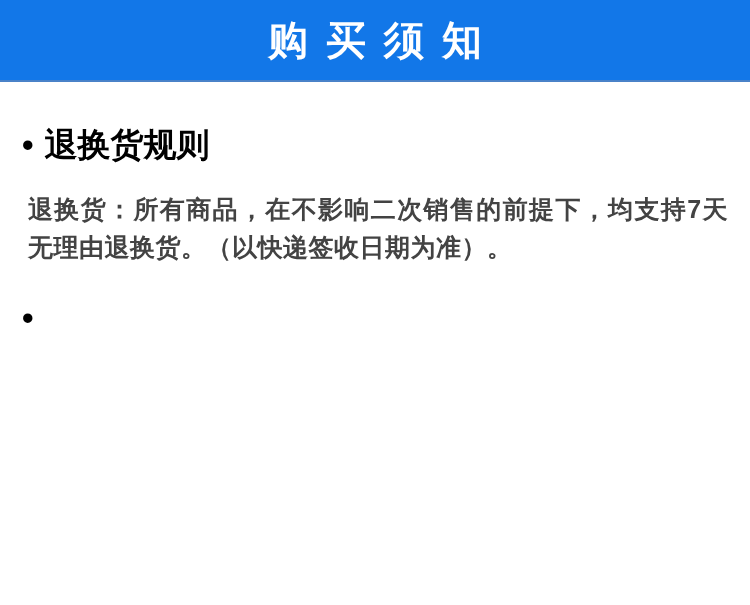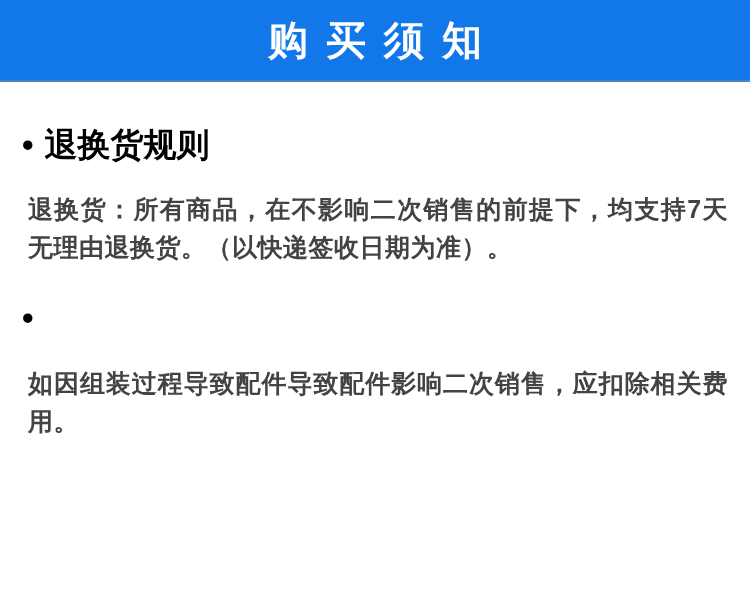--- a/index.html
+++ b/index.html
@@ -96,18 +96,17 @@
         <span class="bullet">•</span>
         <span>退换货规则</span>
       </h2>
       <p class="body-text body-text--p1">退换货：所有商品，在不影响二次销售的前提下，均支持7天无理由退换货。（以快递签收日期为准）。</p>
     </section>
 
     <section>
       <h2 class="sec-heading sec-heading--second">
         <span class="bullet">•</span>
       </h2>
-      <p class="body-text body-text--p3">如因组装过程导致配件导致配件影响二次销售，应扣除相关费用。</p>
     </section>
 
   </main>
 
 </div>
 
 </body></html>

